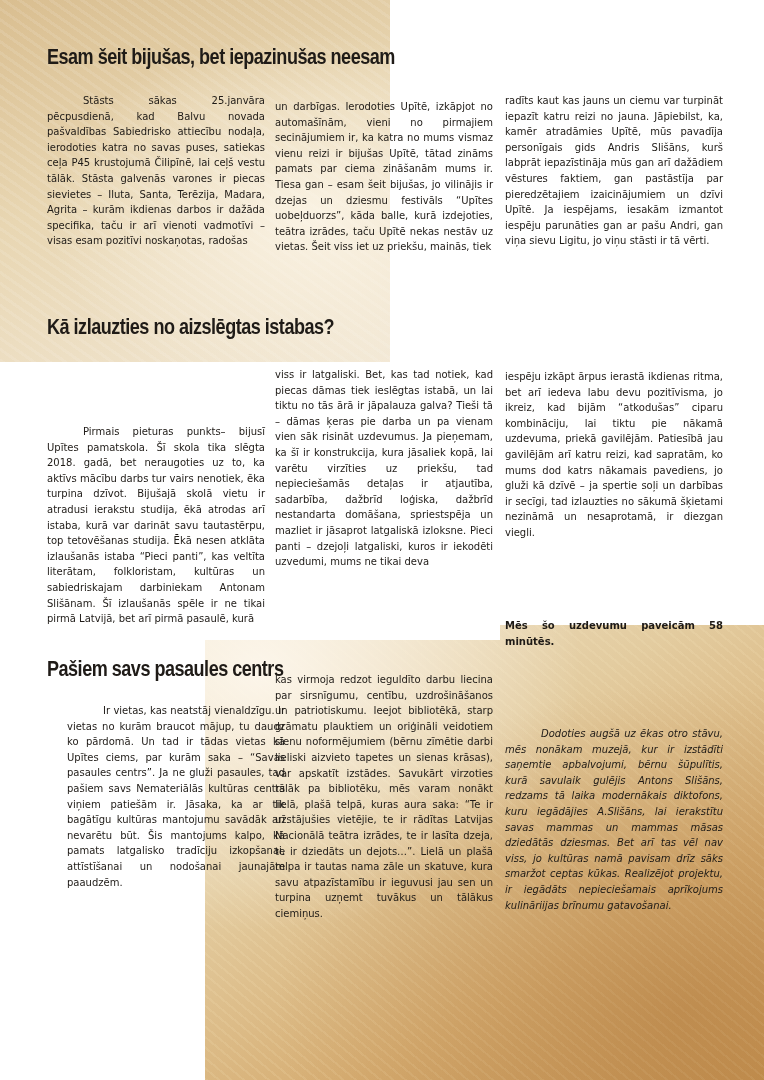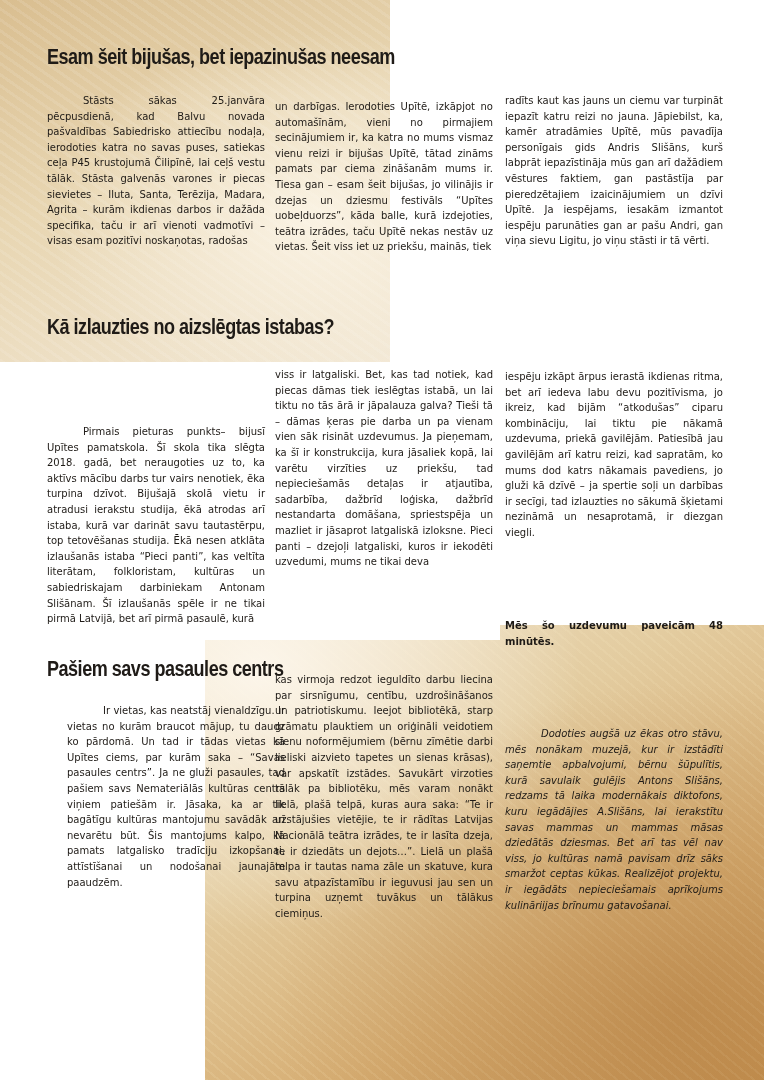--- a/index.html
+++ b/index.html
@@ -93,21 +93,21 @@
   <div class="col" id="s2c1">
     <p class="indent">Pirmais pieturas punkts– bijusī Upītes pamatskola. Šī skola tika slēgta 2018. gadā, bet neraugoties uz to, ka aktīvs mācību darbs tur vairs nenotiek, ēka turpina dzīvot. Bijušajā skolā vietu ir atradusi ierakstu studija, ēkā atrodas arī istaba, kurā var darināt savu tautastērpu, top tetovēšanas studija. Ēkā nesen atklāta izlaušanās istaba “Pieci panti”, kas veltīta literātam, folkloristam, kultūras un sabiedriskajam darbiniekam Antonam Slišānam. Šī izlaušanās spēle ir ne tikai pirmā Latvijā, bet arī pirmā pasaulē, kurā</p>
   </div>
   <div class="col" id="s2c2">
     <p>viss ir latgaliski. Bet, kas tad notiek, kad piecas dāmas tiek ieslēgtas istabā, un lai tiktu no tās ārā ir jāpalauza galva? Tieši tā – dāmas ķeras pie darba un pa vienam vien sāk risināt uzdevumus. Ja pieņemam, ka šī ir konstrukcija, kura jāsaliek kopā, lai varētu virzīties uz priekšu, tad nepieciešamās detaļas ir atjautība, sadarbība, dažbrīd loģiska, dažbrīd nestandarta domāšana, spriestspēja un mazliet ir jāsaprot latgaliskā izloksne. Pieci panti – dzejoļi latgaliski, kuros ir iekodēti uzvedumi, mums ne tikai deva</p>
   </div>
   <div class="col" id="s2c3">
     <p>iespēju izkāpt ārpus ierastā ikdienas ritma, bet arī iedeva labu devu pozitīvisma, jo ikreiz, kad bijām “atkodušas” ciparu kombināciju, lai tiktu pie nākamā uzdevuma, priekā gavilējām. Patiesībā jau gavilējām arī katru reizi, kad sapratām, ko mums dod katrs nākamais pavediens, jo gluži kā dzīvē – ja spertie soļi un darbības ir secīgi, tad izlauzties no sākumā šķietami nezināmā un nesaprotamā, ir diezgan viegli.</p>
   </div>
   <div class="col bold" id="s2bold">
-    <p>Mēs šo uzdevumu paveicām 48 minūtēs.</p>
+    <p>Mēs šo uzdevumu paveicām 58 minūtēs.</p>
   </div>
 
   <h2 class="heading" id="h3">Pašiem savs pasaules centrs</h2>
   <div class="col" id="s3c1">
     <p class="indent">Ir vietas, kas neatstāj vienaldzīgu. Ir vietas no kurām braucot mājup, tu daudz ko pārdomā. Un tad ir tādas vietas kā Upītes ciems, par kurām saka – “Savas pasaules centrs”. Ja ne gluži pasaules, tad pašiem savs Nemateriālās kultūras centrs viņiem patiešām ir. Jāsaka, ka ar tik bagātīgu kultūras mantojumu savādāk arī nevarētu būt. Šis mantojums kalpo, kā pamats latgalisko tradīciju izkopšanai, attīstīšanai un nodošanai jaunajām paaudzēm.</p>
   </div>
   <div class="col" id="s3c2">
     <p>kas virmoja redzot ieguldīto darbu liecina par sirsnīgumu, centību, uzdrošināšanos un patriotiskumu. Ieejot bibliotēkā, starp grāmatu plauktiem un oriģināli veidotiem sienu noformējumiem (bērnu zīmētie darbi lieliski aizvieto tapetes un sienas krāsas), var apskatīt izstādes. Savukārt virzoties tālāk pa bibliotēku, mēs varam nonākt lielā, plašā telpā, kuras aura saka: “Te ir uzstājušies vietējie, te ir rādītas Latvijas Nacionālā teātra izrādes, te ir lasīta dzeja, te ir dziedāts un dejots…”. Lielā un plašā telpa ir tautas nama zāle un skatuve, kura savu atpazīstamību ir ieguvusi jau sen un turpina uzņemt tuvākus un tālākus ciemiņus.</p>
   </div>
   <div class="col" id="s3c3">

